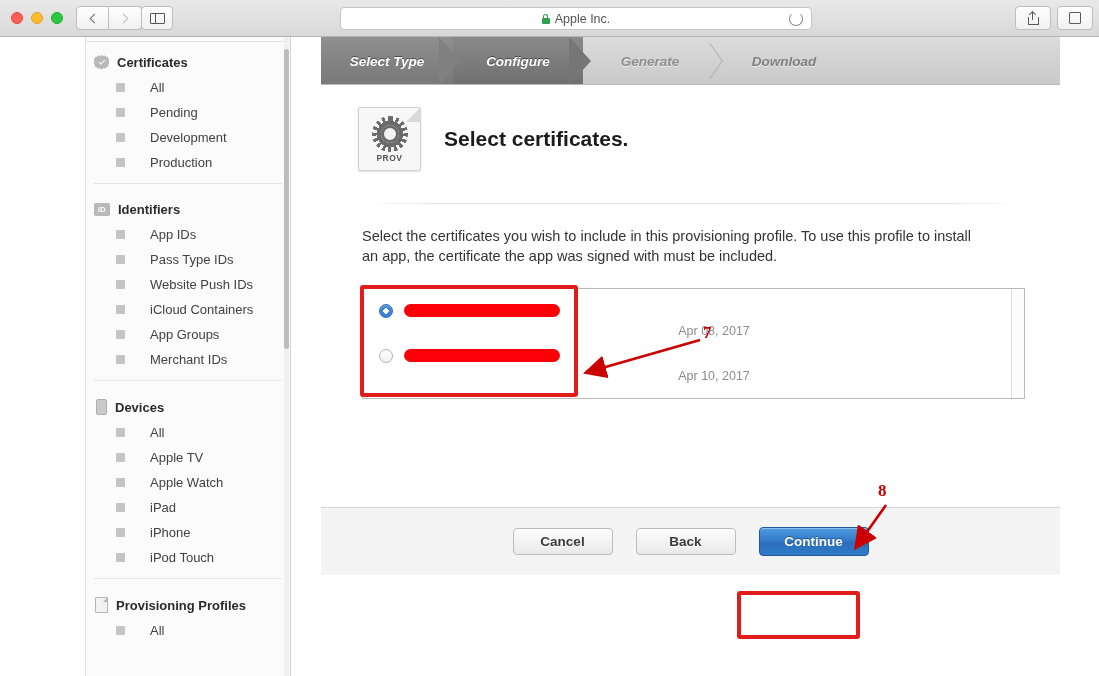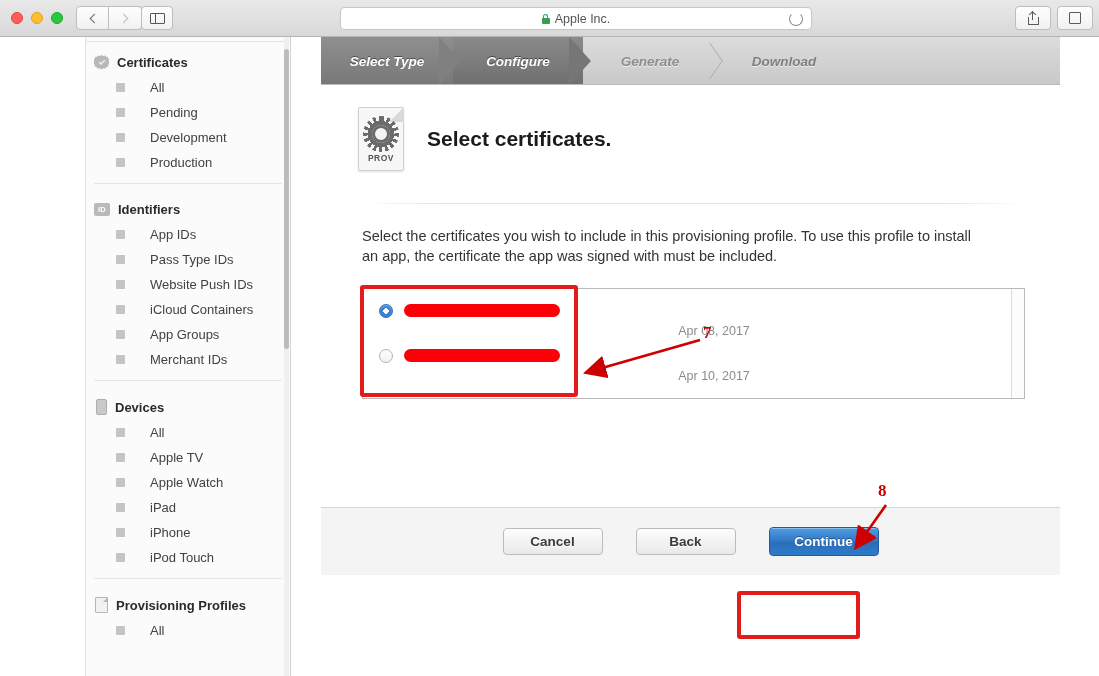--- a/index.html
+++ b/index.html
@@ -140,21 +140,21 @@
   .sep { position: absolute; top: 9px; width: 17px; height: 30px; z-index: 4; }
   .sep:before { content:""; position:absolute; width:21px; height:21px;
         border-right: 1.5px solid #b0b0b0; border-top: 1.5px solid #b0b0b0;
         transform: rotate(45deg) skew(10deg,10deg); left:0; top:4px; }
   .s4 { left: 398px; width: 130px; justify-content: center; color: #7f7f7f;
         text-shadow: 0 1px 0 rgba(255,255,255,.6); }
 
   
   .content { position: relative; padding: 0; height: 490px; background: #fff; }
   .hdr { display: flex; align-items: center; gap: 23px; padding: 22px 0 0 37px; }
-  .prov-icon { width: 46px; height: 64px; background: #f7f7f7; border: 1px solid #cfcfcf;
+  .prov-icon { width: 63px; height: 64px; background: #f7f7f7; border: 1px solid #cfcfcf;
     border-radius: 2px; position: relative; display: flex; flex-direction: column;
     align-items: center; justify-content: center; box-shadow: 0 1px 2px rgba(0,0,0,.12); }
   .prov-icon:before { content:""; position:absolute; right:-1px; top:-1px;
     border-width: 0 0 15px 15px; border-style: solid;
     border-color: transparent transparent #d9d9d9 transparent; }
   .gear { width: 30px; height: 30px; border-radius: 50%;
     background: radial-gradient(circle, #6e6e6e 0 5px, #f0f0f0 5px 8px, #6b6b6b 8px 13px, transparent 13px);
     position: relative; margin-top: 3px; }
   .gear:before { content:""; position:absolute; inset:-3px; border-radius:50%;
     background: repeating-conic-gradient(#6b6b6b 0deg 11deg, transparent 11deg 22deg); }
@@ -181,21 +181,21 @@
   .cert-name { height: 13px; width: 156px; background: #fb0007; border-radius: 7px; margin-top: 2px; }
   .cert-date { font-size: 12.5px; color: #8c8c8c; padding: 6px 0 0 41px; text-align: center; }
 
   
   .hl-list { position: absolute; left: -2px; top: -3px; width: 218px; height: 112px;
     border: 4px solid #e21b1b; border-radius: 3px; z-index: 5; }
 
   
   .footer { position: absolute; left: 0; bottom: 0; width: 739px; height: 68px;
     background: #f4f4f4; border-top: 1px solid #d7d7d7;
-    display: flex; align-items: center; justify-content: center; gap: 33px; }
+    display: flex; align-items: center; justify-content: center; gap: 23px; }
   .btn { font-size: 13.5px; font-weight: bold; color: #3b3b3b; width: 100px; height: 27px;
     background: linear-gradient(to bottom,#fdfdfd,#e9e9e9); border: 1px solid #bcbcbc;
     border-radius: 4px; display: flex; align-items: center; justify-content: center;
     text-shadow: 0 1px 0 #fff; }
   .btn-primary { font-size: 13.5px; font-weight: bold; color: #fff; width: 110px; height: 29px;
     background: linear-gradient(to bottom,#4f9ce0 0%,#2f77c6 50%,#2a6cb8 51%,#2f7cc9 100%);
     border: 1px solid #2159a0; border-radius: 4px;
     display: flex; align-items: center; justify-content: center;
     text-shadow: 0 -1px 0 rgba(0,0,0,.35); box-shadow: inset 0 1px 0 rgba(255,255,255,.35); }
   .hl-continue { position: absolute; left: 737px; top: 554px; width: 123px; height: 48px;

